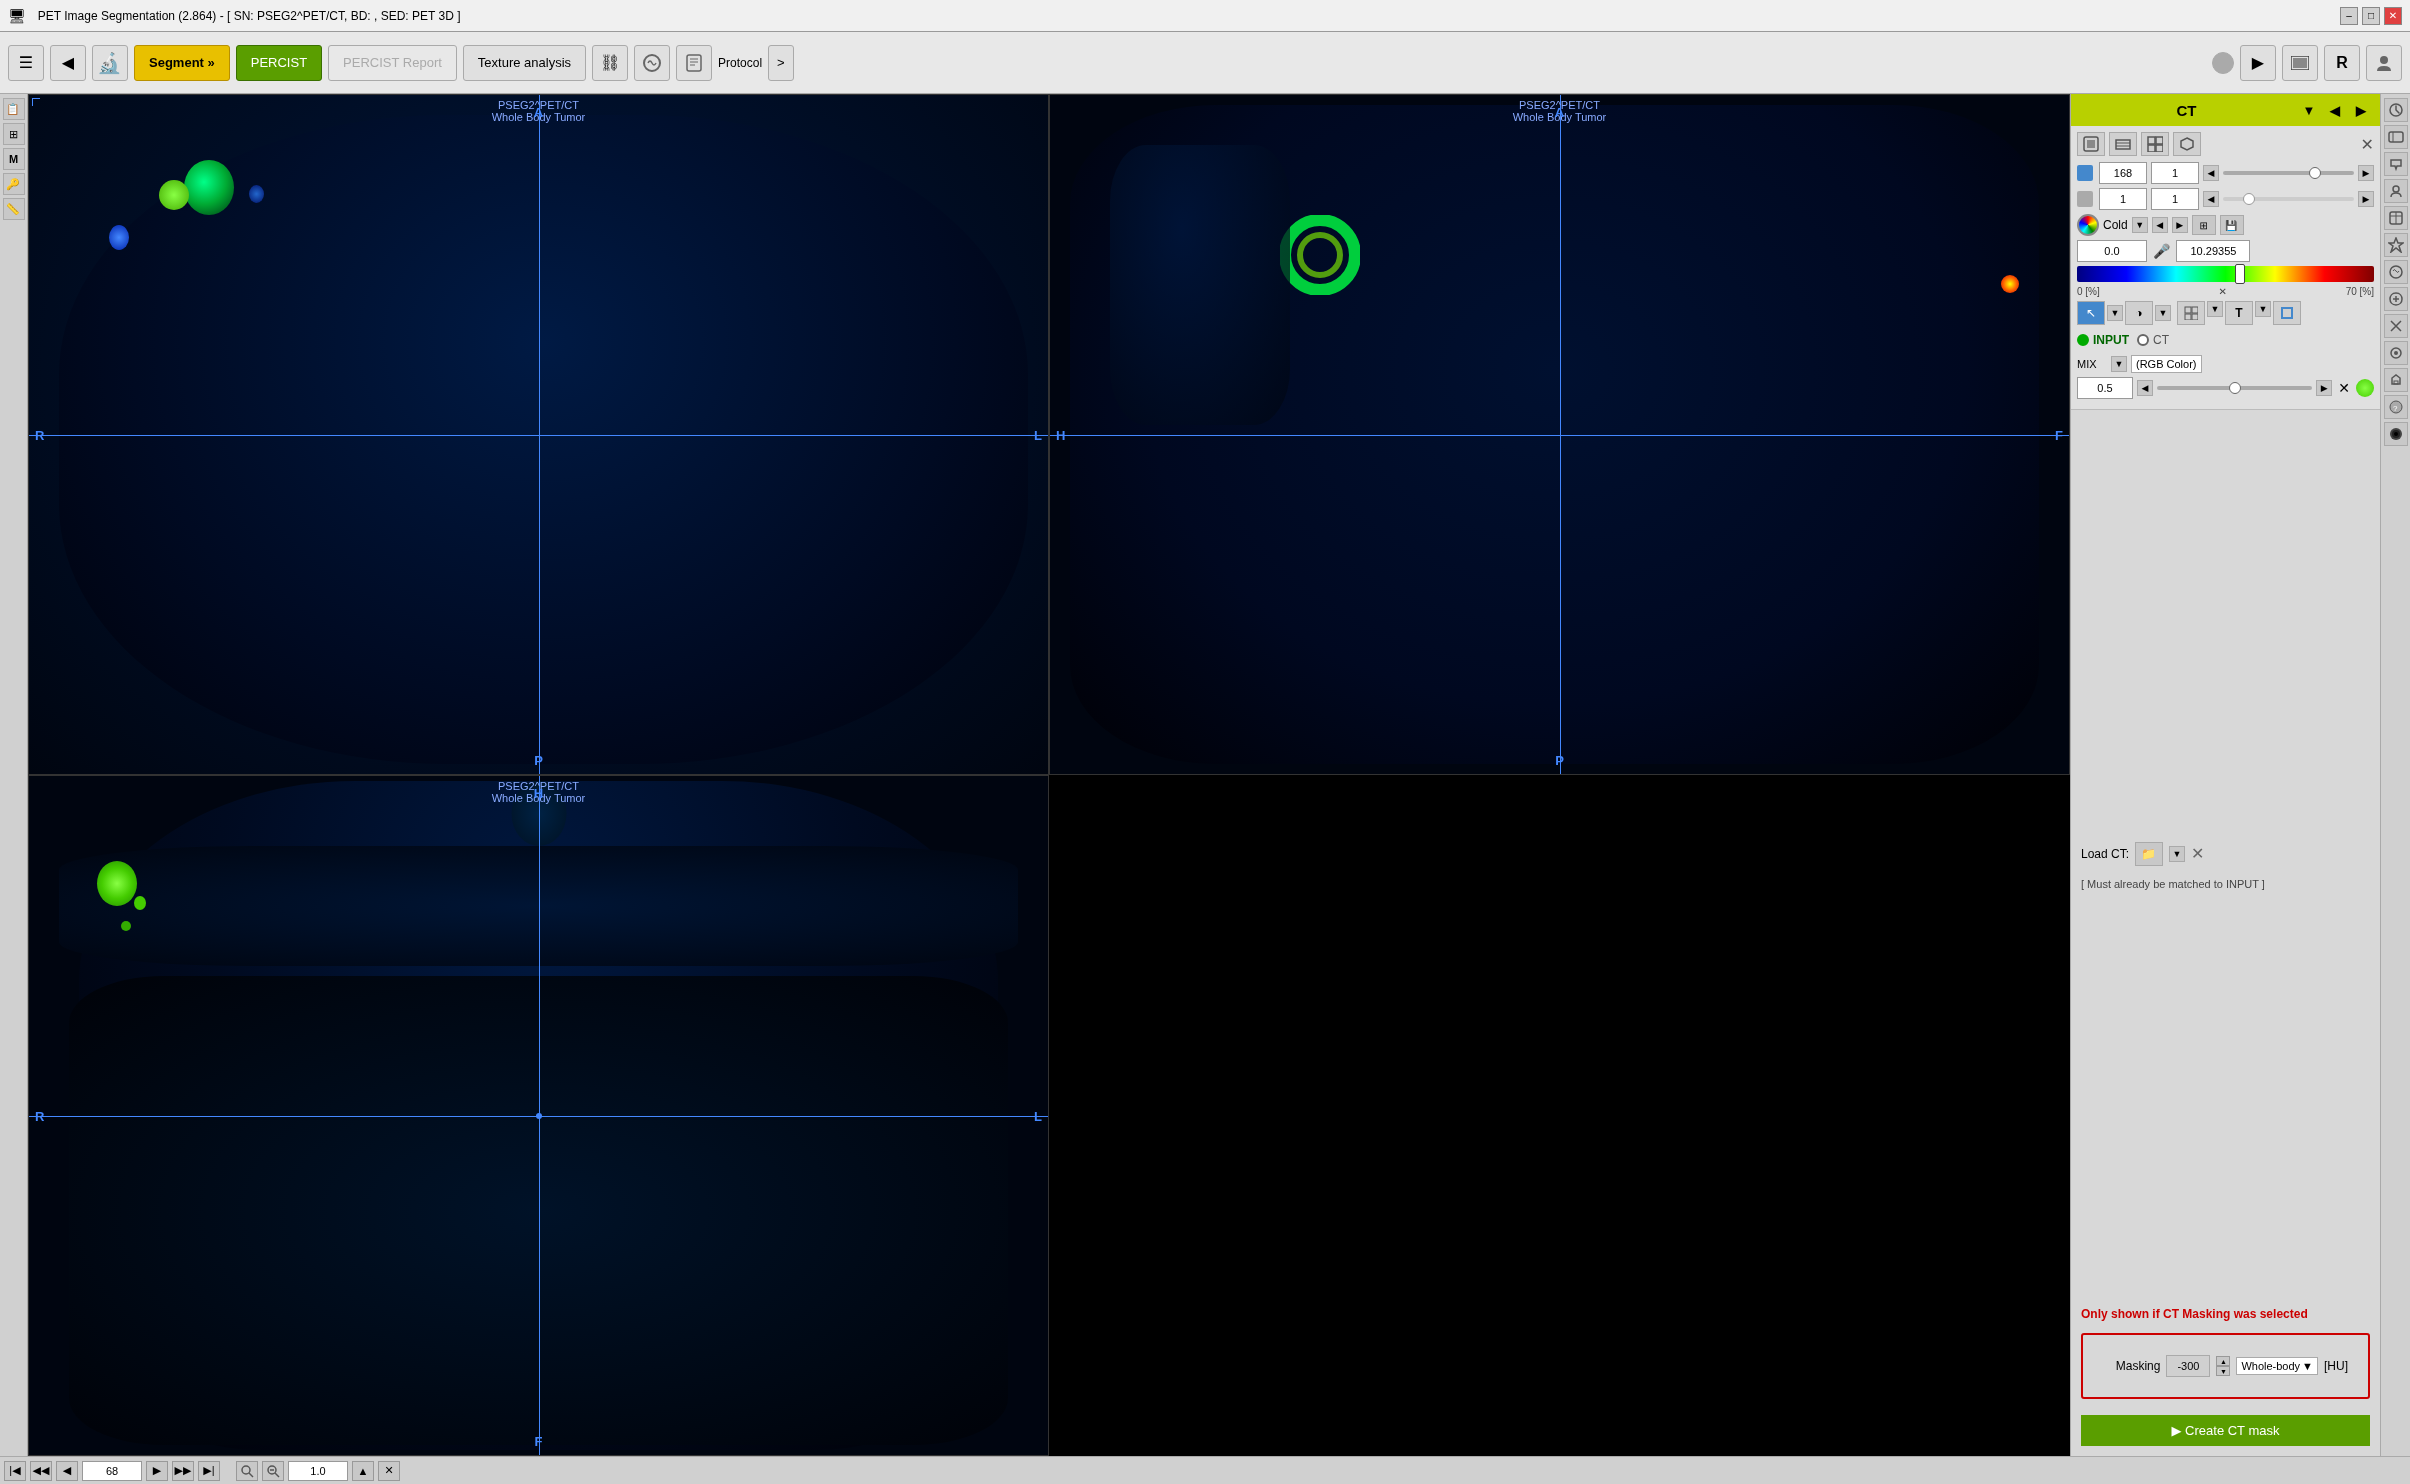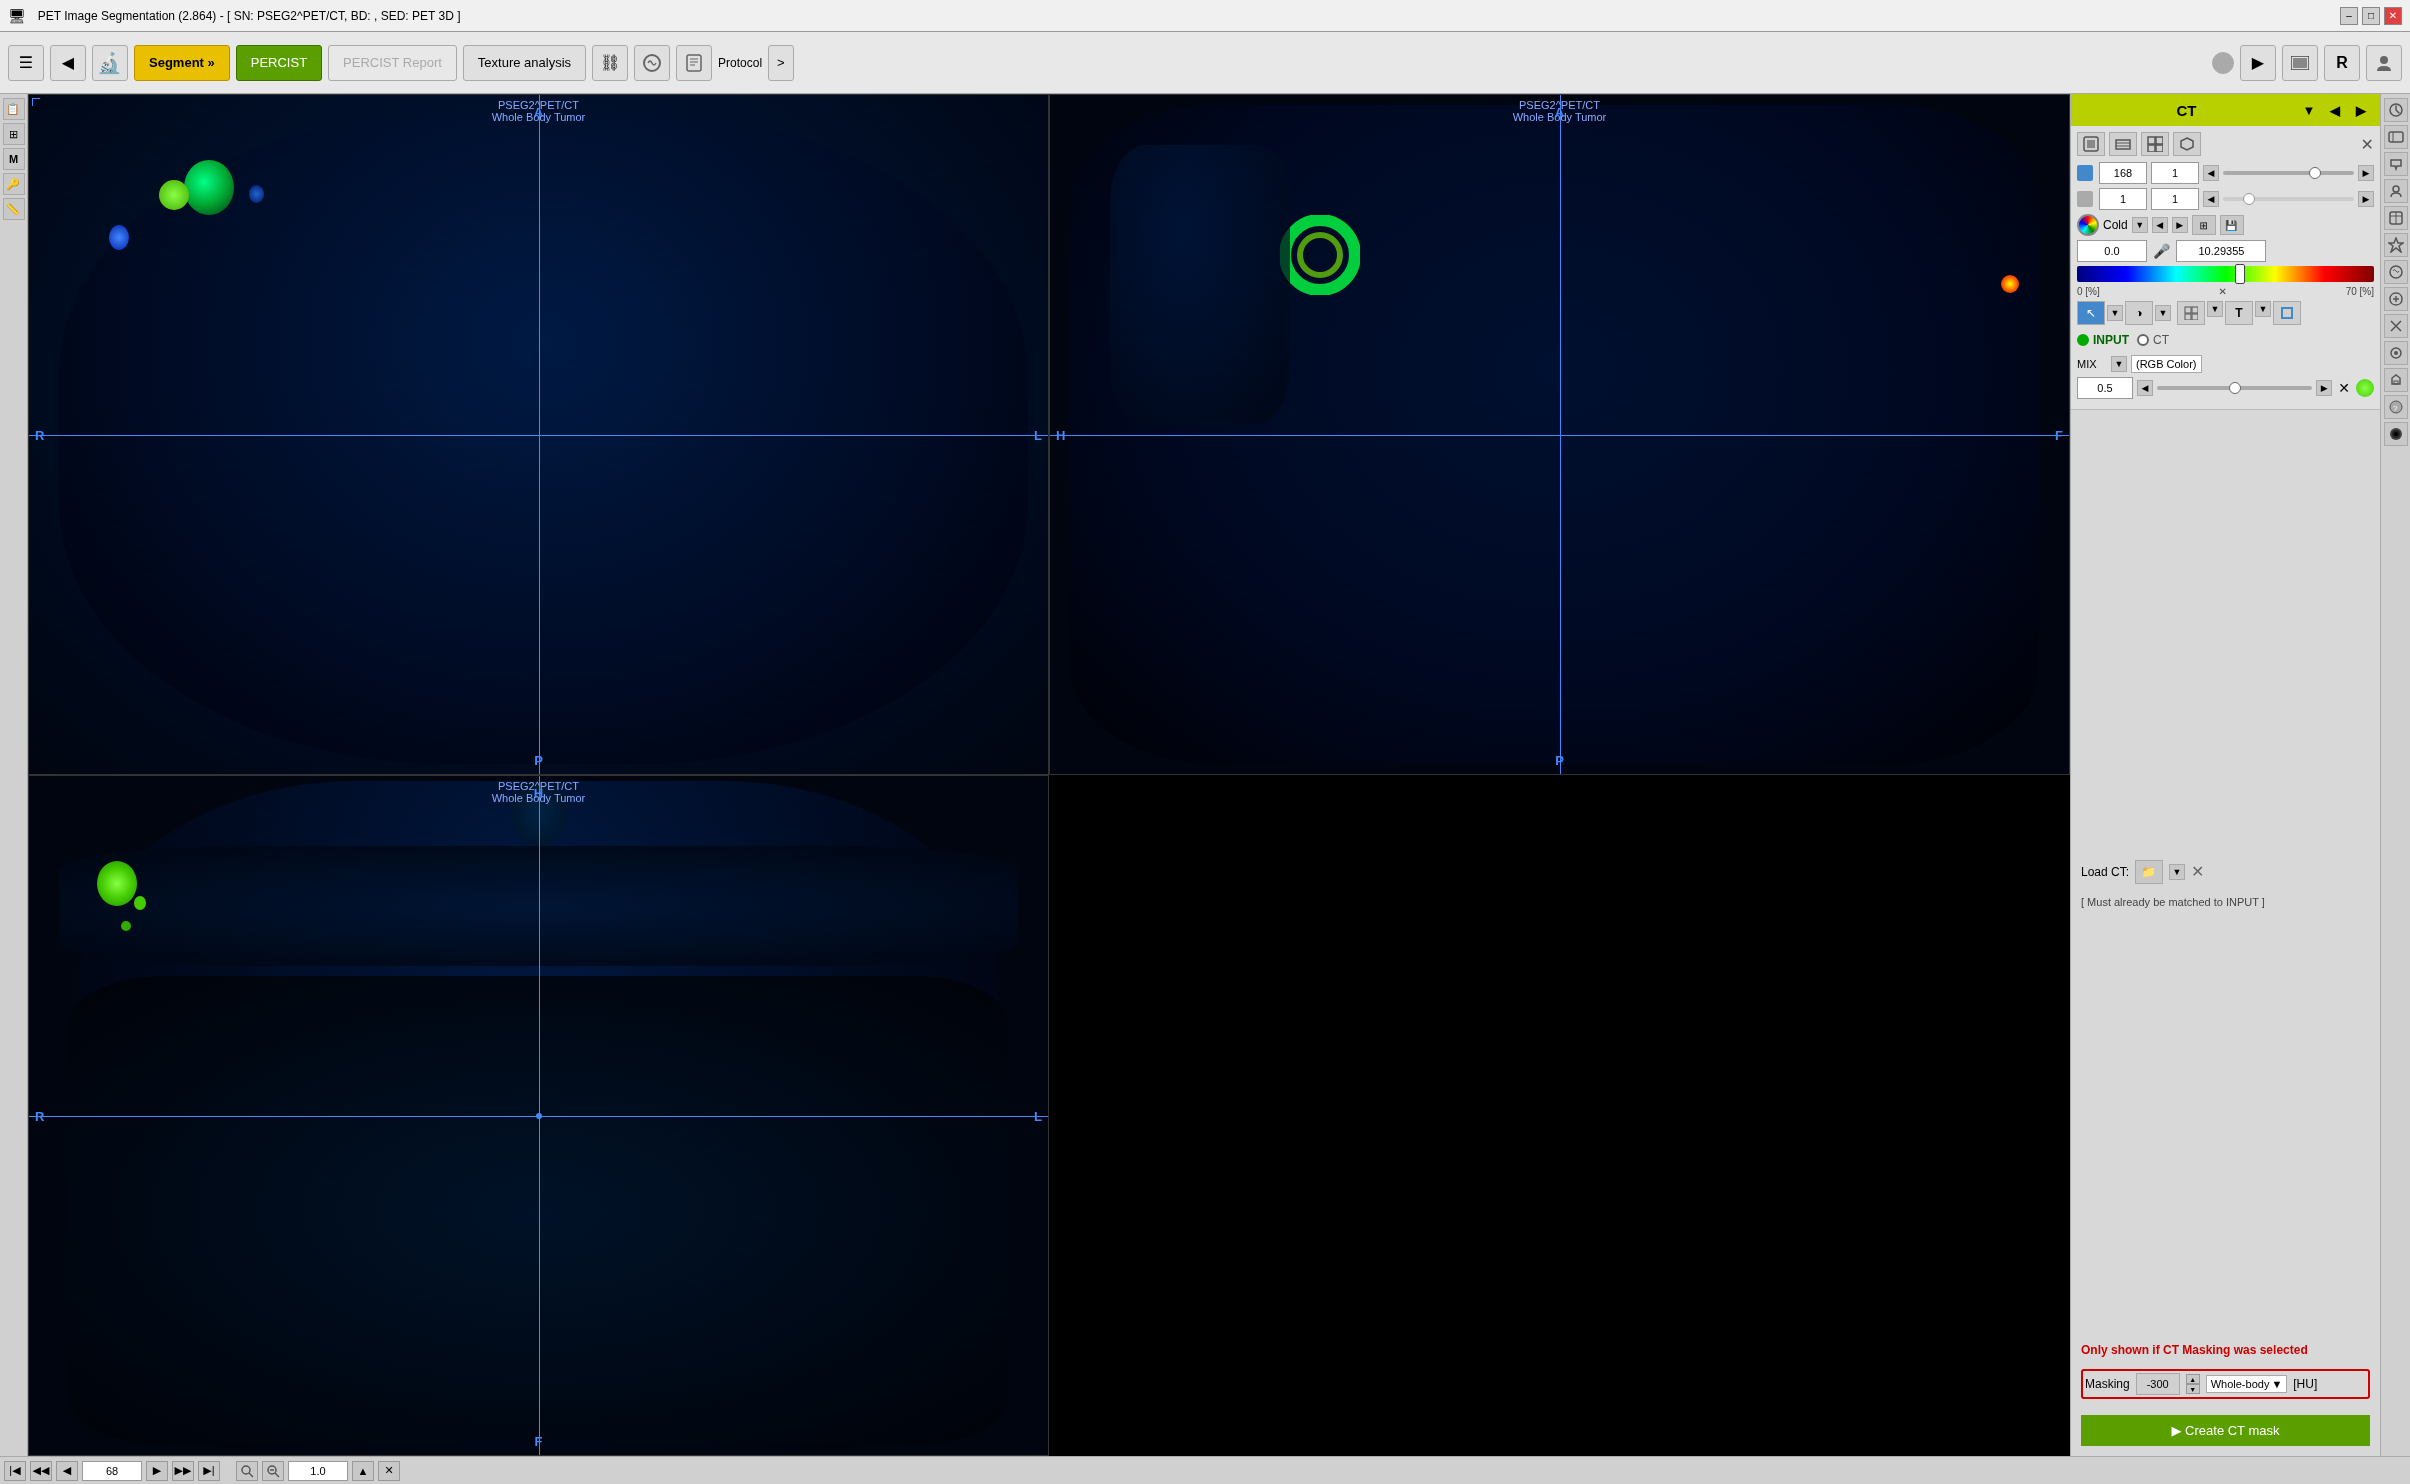--- a/index.html
+++ b/index.html
@@ -320,25 +320,26 @@
       color: #cc0000;
       font-size: 12px;
       font-weight: bold;
       margin-top: 8px;
     }
 
     
     .masking-box {
       border: 2px solid #cc0000;
       border-radius: 3px;
-      padding: 2px;
+      padding: 20px;
       display: flex;
       align-items: center;
       gap: 6px;
       margin-top: 4px;
+      justify-content: flex-end;
     }
     .masking-input {
       width: 44px; height: 22px;
       border: 1px solid #aaa;
       background: #d0d0d0;
       text-align: center;
       font-size: 11px;
     }
     .masking-spinners { display: flex; flex-direction: column; }
     .masking-spin-btn {
@@ -648,21 +649,21 @@
         <div class="arrow-btn">▼</div>
         <div class="arrow-btn">◀</div>
         <div class="arrow-btn">▶</div>
         <div style="width:24px;height:20px;background:#c8c8c8;border:1px solid #aaa;cursor:pointer;display:flex;align-items:center;justify-content:center;font-size:10px;">⊞</div>
         <div style="width:24px;height:20px;background:#c8c8c8;border:1px solid #aaa;cursor:pointer;display:flex;align-items:center;justify-content:center;font-size:10px;">💾</div>
       </div>
 
       <div class="ct-row" style="margin-top:2px;">
         <input class="ct-input" style="width: 70px;" type="text" value="0.0">
         <div style="font-size:14px;cursor:pointer;margin:0 2px;">🎤</div>
-        <input class="ct-input" style="width: 90px;" type="text" value="10.29355">
+        <input class="ct-input" style="width: 74px;" type="text" value="10.29355">
       </div>
 
       <div style="margin:4px 0;position:relative;">
         <div class="color-bar">
           <div style="position:absolute;width:10px;height:20px;background:white;border:1px solid #444;border-radius:2px;top:-2px;left:55%;transform:translateX(-50%);"></div>
         </div>
         <div style="display:flex;justify-content:space-between;font-size:10px;color:#444;margin-top:2px;">
           <span>
             <span>0</span>
             <span>[%]</span>

